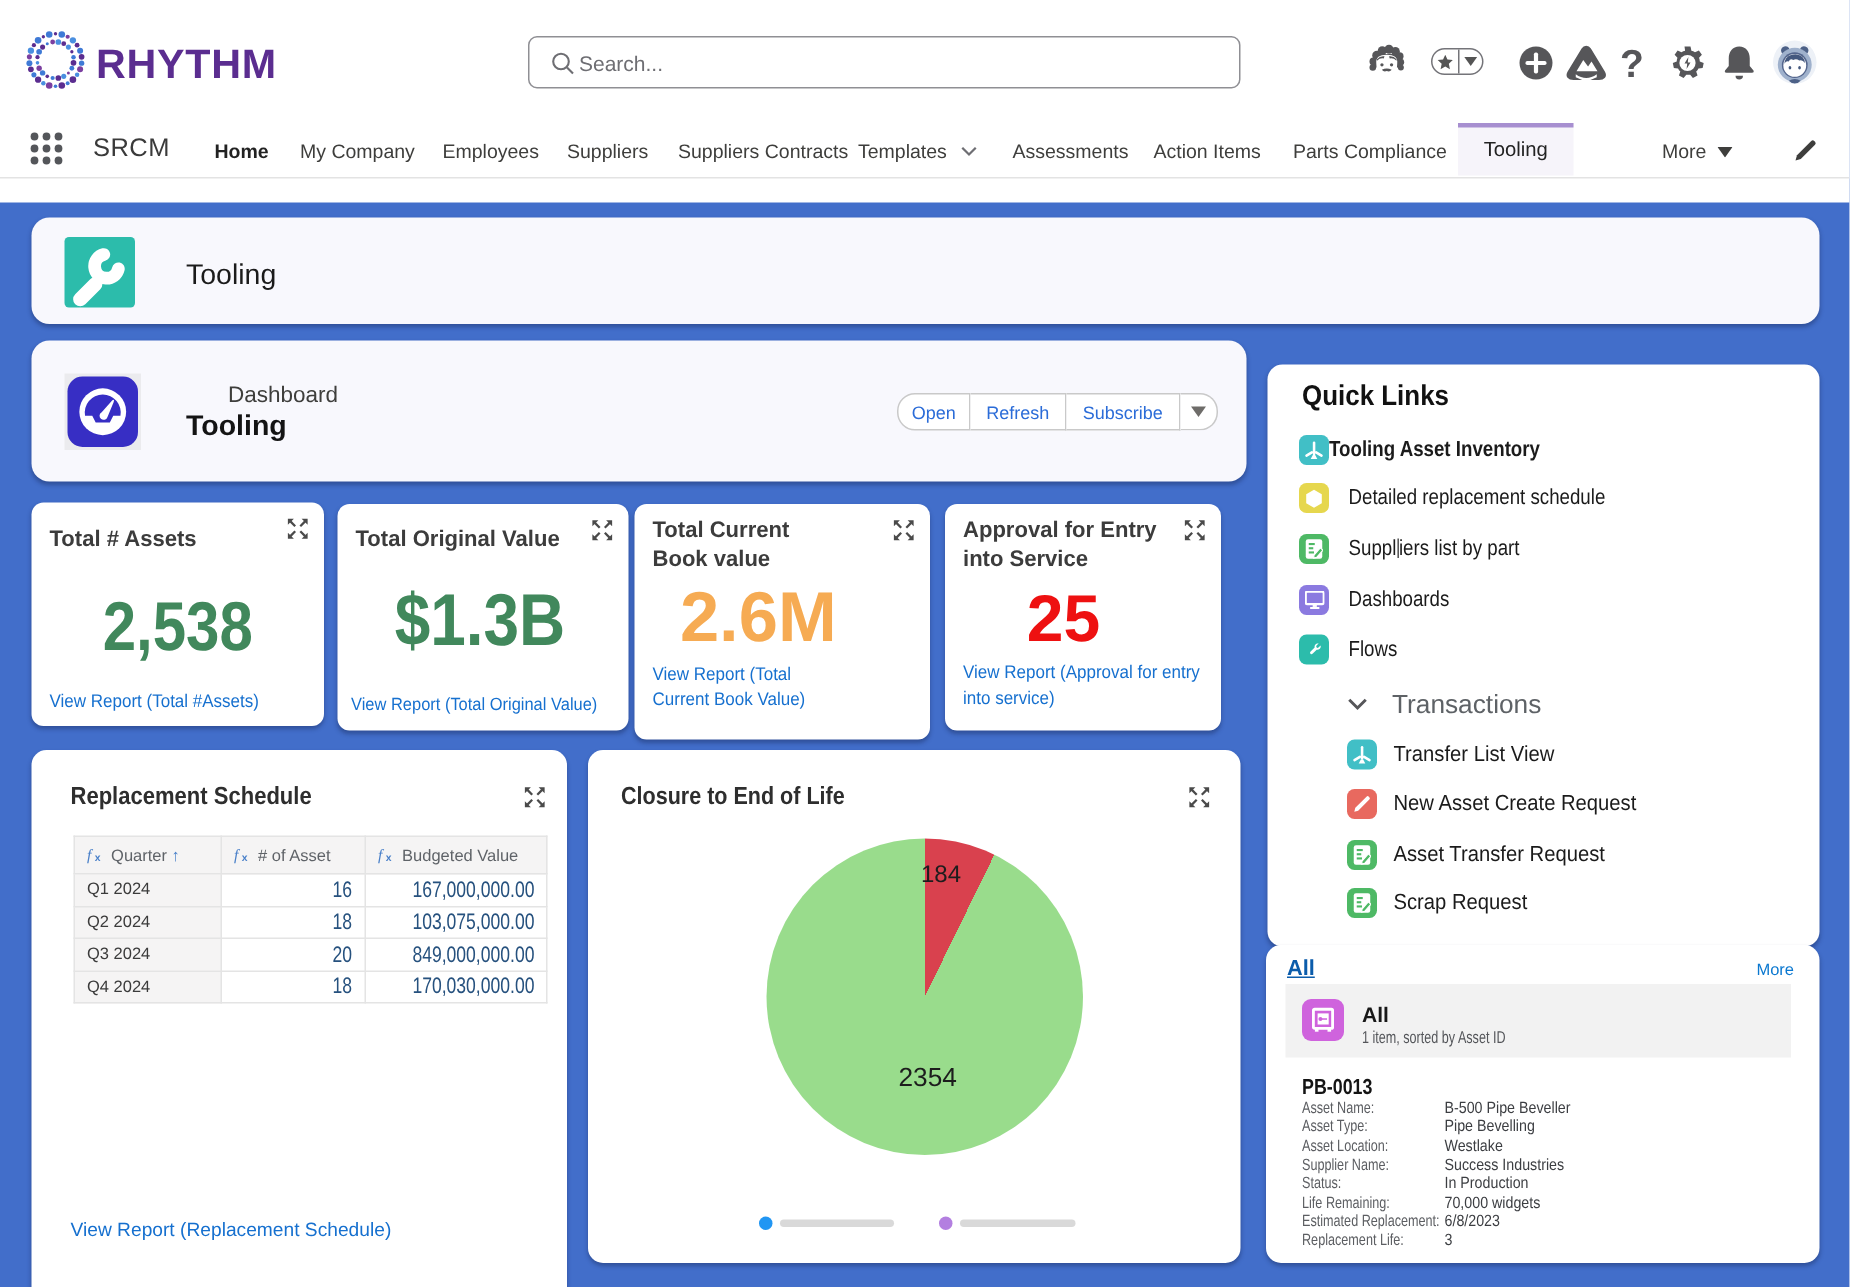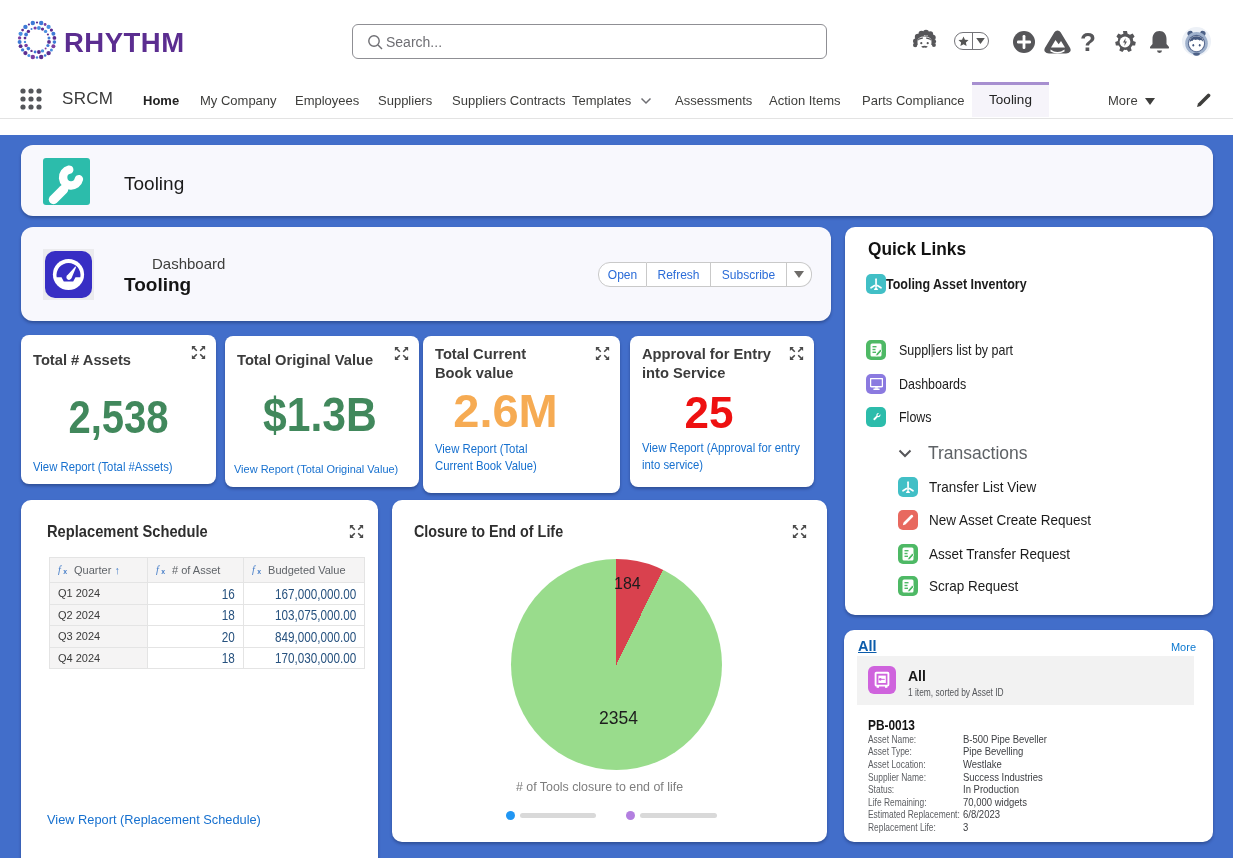--- a/index.html
+++ b/index.html
@@ -395,39 +395,46 @@
             <g fill="#4a4a4a">
               <path d="M0.9 0.9 h4 l-4 4 Z"></path>
               <path d="M14.1 0.9 v4 l-4 -4 Z"></path>
               <path d="M0.9 14.1 v-4 l4 4 Z"></path>
               <path d="M14.1 14.1 h-4 l4 -4 Z"></path>
             </g>
           </svg></div>
       <div style="position:absolute; left:118.5px; top:59px; width:211px; height:211px; border-radius:50%; background:conic-gradient(#d9414e 0deg 26.1deg, #99dc8c 26.1deg 360deg);"></div>
       <div style="position:absolute; left:222px; top:75px; font-size:16px; color:#1d1d1d;">184</div>
       <div style="position:absolute; left:207px; top:208px; font-size:17.5px; color:#1d1d1d;">2354</div>
-      <div style="position:absolute; left:0; top:280px; width:415px; text-align:center; font-size:12.4px; color:#7d7d7d;"># of Tools closure to end of life</div>
       <div style="position:absolute; left:114px; top:311px; width:9px; height:9px; border-radius:50%; background:#2196f3;"></div>
       <div style="position:absolute; left:128px; top:313px; width:76px; height:5px; border-radius:3px; background:#d9d9d9;"></div>
       <div style="position:absolute; left:234px; top:311px; width:9px; height:9px; border-radius:50%; background:#b37fe0;"></div>
       <div style="position:absolute; left:248px; top:313px; width:77px; height:5px; border-radius:3px; background:#d9d9d9;"></div>
     </div>
 
-    <div class="card" id="c-ql" style="left:845px; top:92px; width:368px; height:388px;padding-left:48px;">
+    <div class="card" id="c-ql" style="left:845px; top:108px; width:368px; height:388px;padding-left:48px;">
       <div style="position:absolute; left:23px; top:11px; font-size:19px; font-weight:bold; color:#111; transform:scaleX(0.91); transform-origin:left top;">Quick Links</div>
       <div style="position:absolute; left:21px; top:46.7px; display:flex; align-items:center; font-weight:bold;">
           <div style="width:20px; height:20px; border-radius:5px; background:#41bfc6; flex:none; display:flex; align-items:center; justify-content:center;">
             <svg width="14" height="14" viewBox="0 0 14 14">
               <rect x="6.2" y="1.3" width="1.7" height="9.2" rx="0.85" fill="#fff"></rect>
               <line x1="5.6" y1="8.6" x2="2" y2="10.8" stroke="#fff" stroke-width="1.7" stroke-linecap="round"></line>
               <line x1="8.4" y1="8.6" x2="12" y2="10.8" stroke="#fff" stroke-width="1.7" stroke-linecap="round"></line>
               <path d="M4.8 13 L6.2 10.4 h1.6 L9.2 13 Z" fill="#fff"></path>
             </svg>
           </div>
           <span style="font-size:14.5px; color:#1b1b1b; transform:scaleX(0.86); transform-origin:left center; white-space:nowrap;">Tooling Asset Inventory</span>
+        </div>
+        <div style="position:absolute; left:21px; top:79.4px; display:flex; align-items:center; gap:13px;">
+          <div style="width:20px; height:20px; border-radius:5px; background:#e6d74e; flex:none; display:flex; align-items:center; justify-content:center;">
+            <svg width="12" height="13" viewBox="0 0 12 13">
+              <path d="M6 0.5 L11.2 3.5 V9.5 L6 12.5 L0.8 9.5 V3.5 Z" fill="#fff"></path>
+            </svg>
+          </div>
+          <span style="font-size:14.5px; color:#1b1b1b; transform:scaleX(0.86); transform-origin:left center; white-space:nowrap;">Detailed replacement schedule</span>
         </div>
         <div style="position:absolute; left:21px; top:113.4px; display:flex; align-items:center; gap:13px;">
           <div style="width:20px; height:20px; border-radius:5px; background:#4eb965; flex:none; display:flex; align-items:center; justify-content:center;">
             <svg width="12" height="14" viewBox="0 0 12 14">
               <rect x="0.5" y="0.5" width="11" height="13" rx="1.5" fill="#fff"></rect>
               <rect x="2.5" y="3" width="4" height="1.4" fill="#4eb965"></rect>
               <rect x="2.5" y="5.8" width="3" height="1.4" fill="#4eb965"></rect>
               <rect x="2.5" y="8.6" width="3.5" height="1.4" fill="#4eb965"></rect>
               <path d="M6 11 L10.2 6.2 L12 7.8 L7.8 12.6 L5.8 13 Z" fill="#4eb965" stroke="#fff" stroke-width="0.8"></path>
             </svg>

